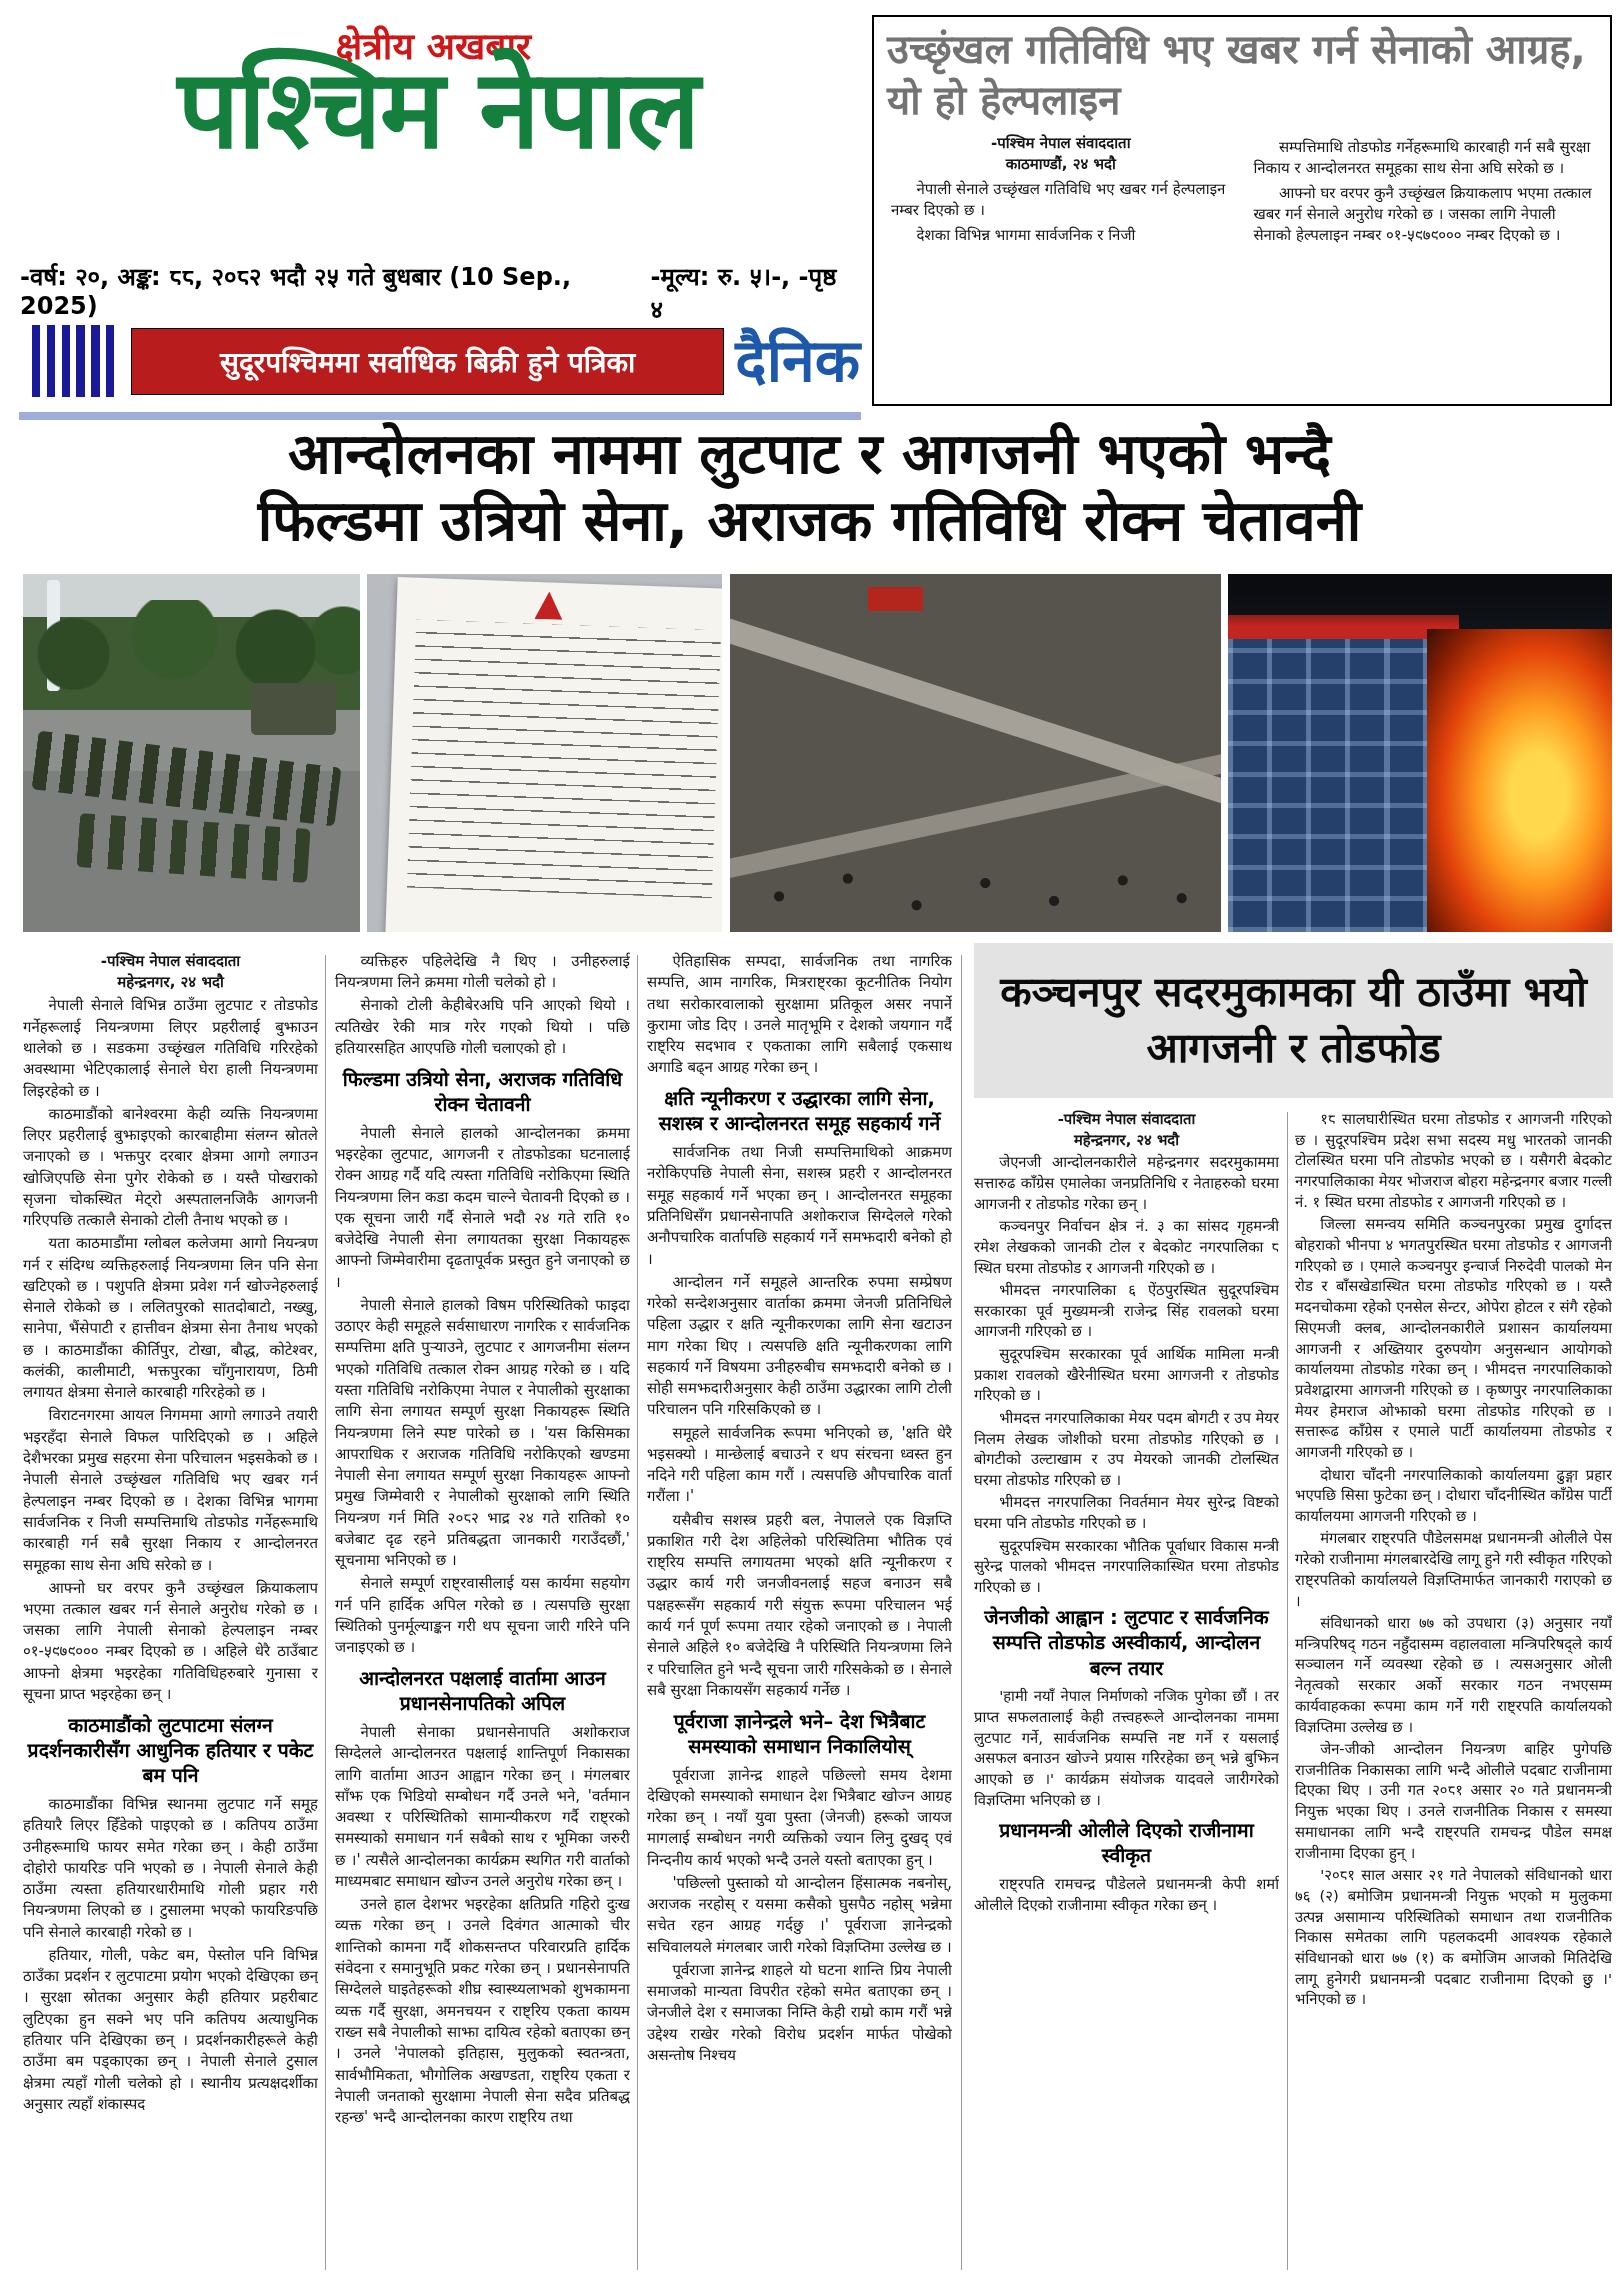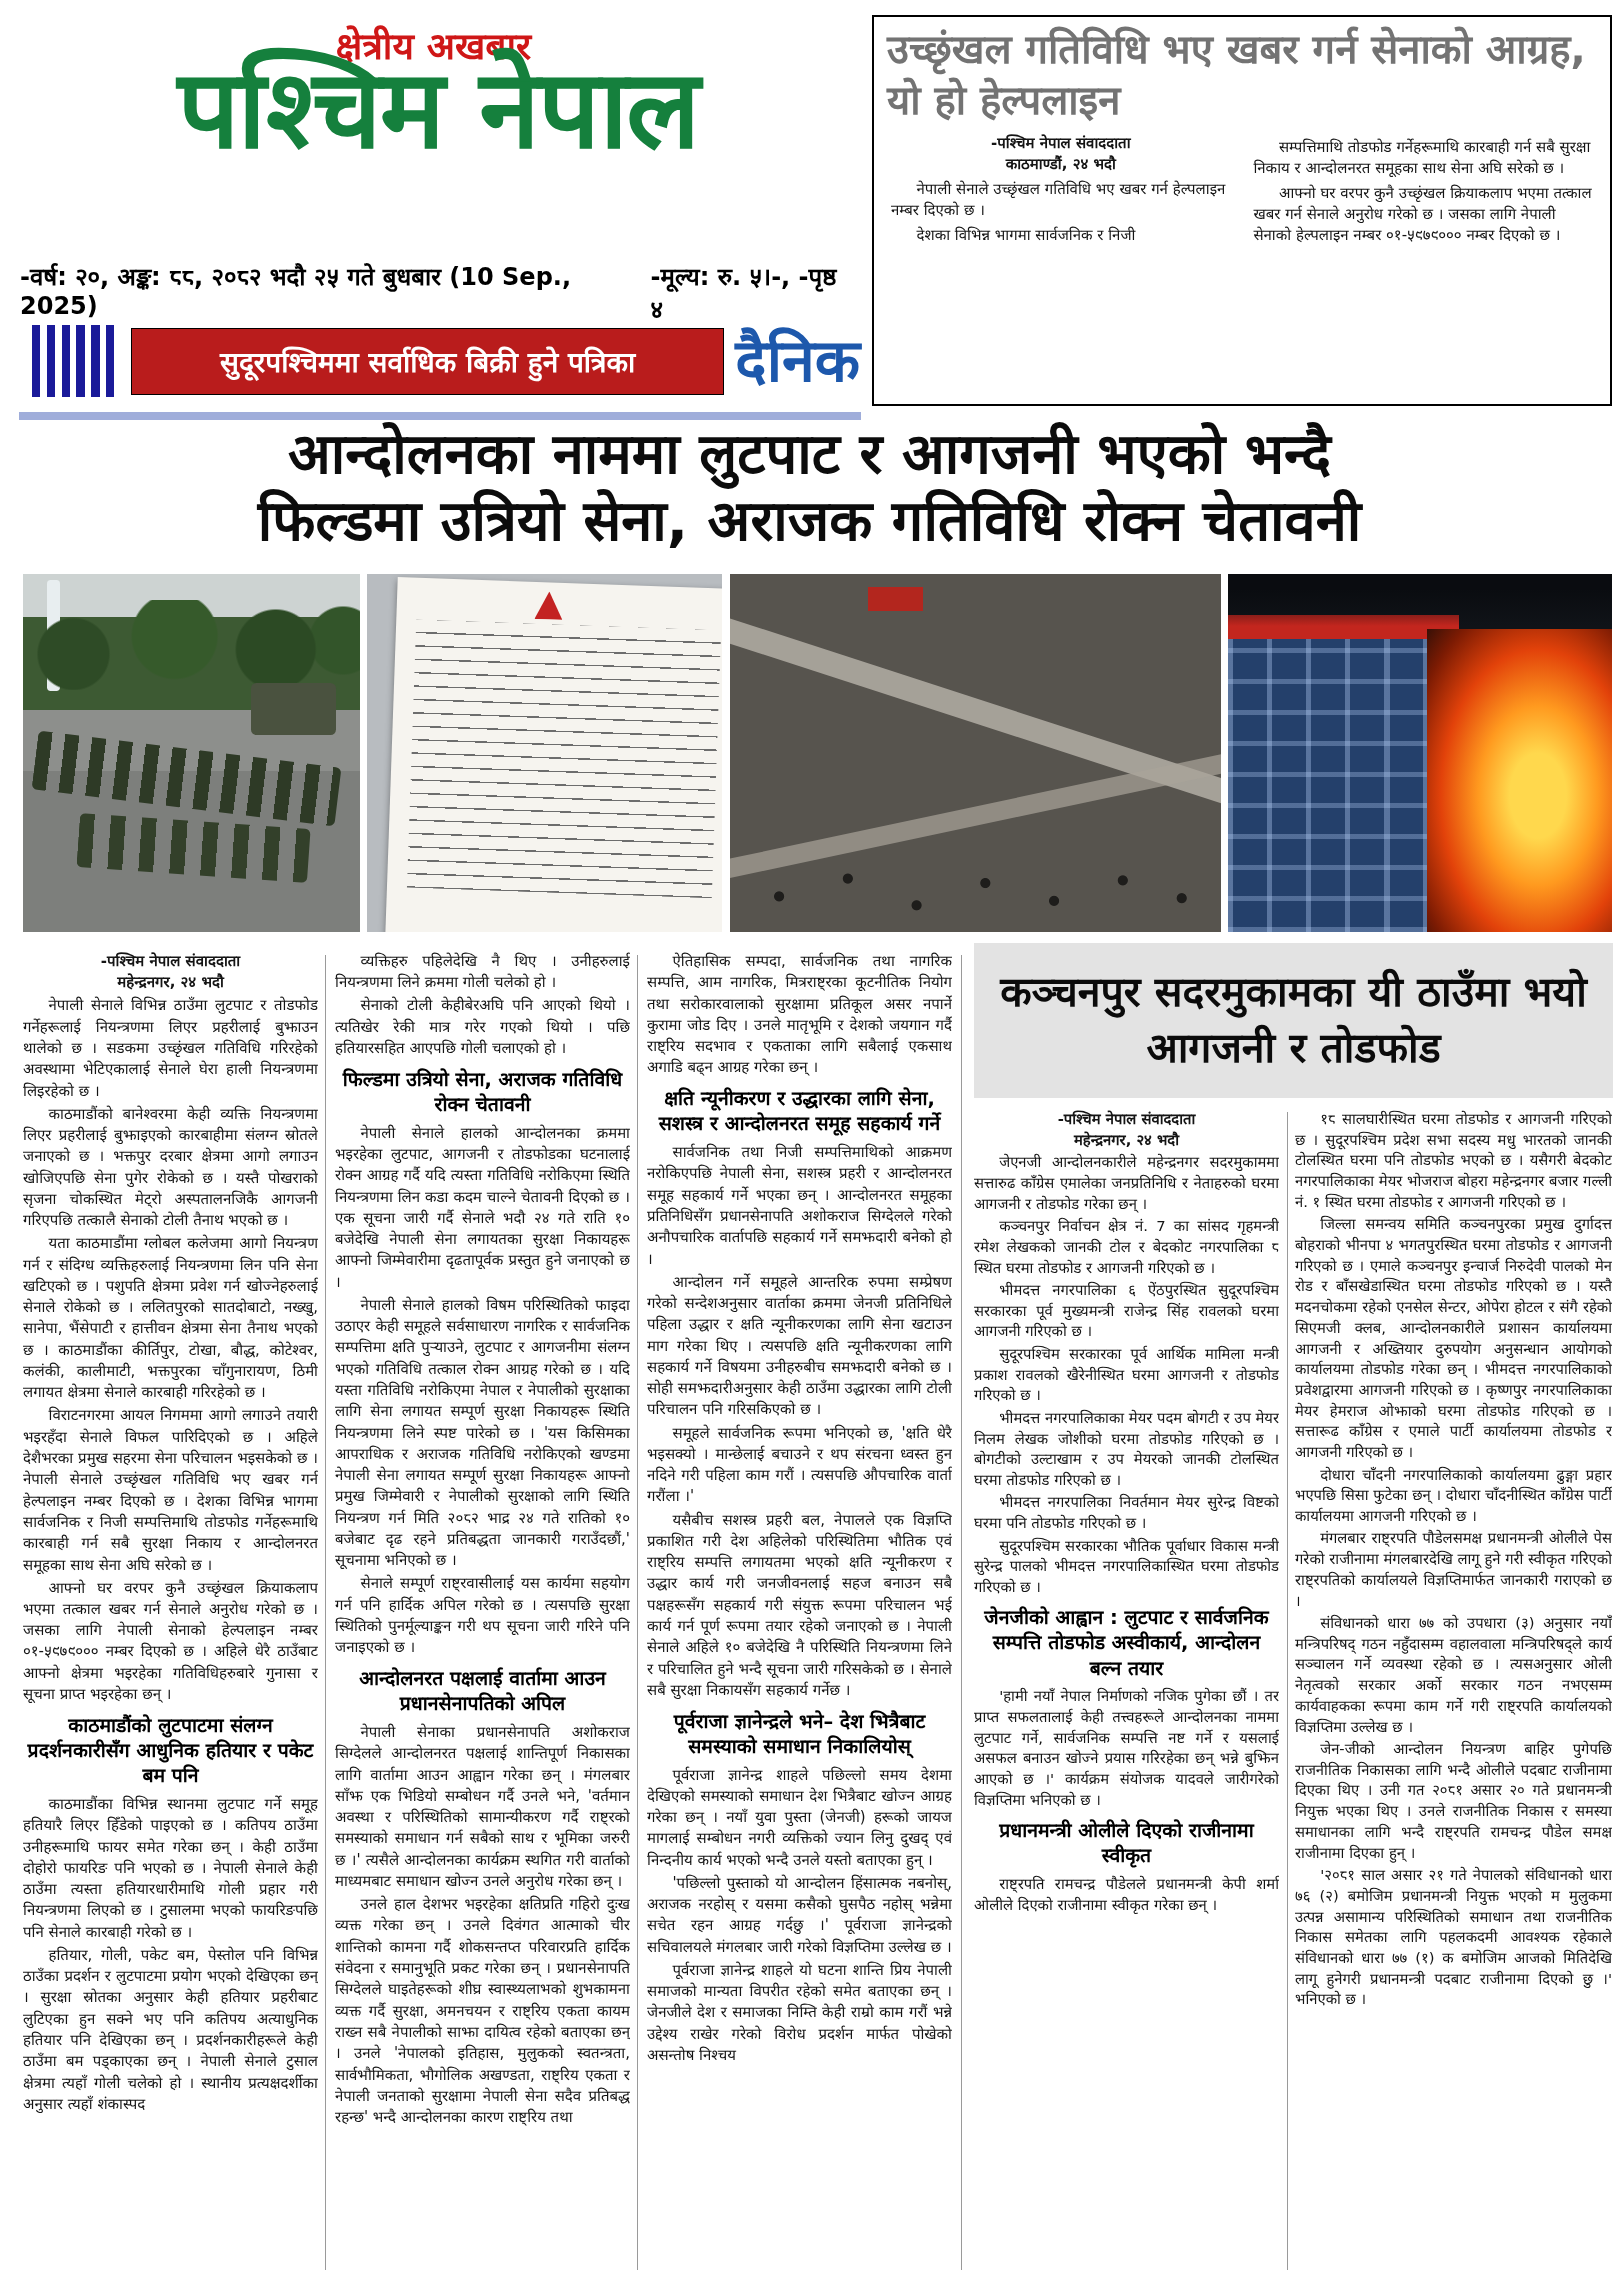--- a/index.html
+++ b/index.html
@@ -212,21 +212,21 @@
       <div class="fl-para">यसैबीच सशस्त्र प्रहरी बल, नेपालले एक विज्ञप्ति प्रकाशित गरी देश अहिलेको परिस्थितिमा भौतिक एवं राष्ट्रिय सम्पत्ति लगायतमा भएको क्षति न्यूनीकरण र उद्धार कार्य गरी जनजीवनलाई सहज बनाउन सबै पक्षहरूसँग सहकार्य गरी संयुक्त रूपमा परिचालन भई कार्य गर्न पूर्ण रूपमा तयार रहेको जनाएको छ । नेपाली सेनाले अहिले १० बजेदेखि नै परिस्थिति नियन्त्रणमा लिने र परिचालित हुने भन्दै सूचना जारी गरिसकेको छ । सेनाले सबै सुरक्षा निकायसँग सहकार्य गर्नेछ ।</div>
       <div class="fl-subhead">पूर्वराजा ज्ञानेन्द्रले भने– देश भित्रैबाट समस्याको समाधान निकालियोस्</div>
       <div class="fl-para">पूर्वराजा ज्ञानेन्द्र शाहले पछिल्लो समय देशमा देखिएको समस्याको समाधान देश भित्रैबाट खोज्न आग्रह गरेका छन् । नयाँ युवा पुस्ता (जेनजी) हरूको जायज मागलाई सम्बोधन नगरी व्यक्तिको ज्यान लिनु दुखद् एवं निन्दनीय कार्य भएको भन्दै उनले यस्तो बताएका हुन् ।</div>
       <div class="fl-para">'पछिल्लो पुस्ताको यो आन्दोलन हिंसात्मक नबनोस्, अराजक नरहोस् र यसमा कसैको घुसपैठ नहोस् भन्नेमा सचेत रहन आग्रह गर्दछु ।' पूर्वराजा ज्ञानेन्द्रको सचिवालयले मंगलबार जारी गरेको विज्ञप्तिमा उल्लेख छ ।</div>
       <div class="fl-para">पूर्वराजा ज्ञानेन्द्र शाहले यो घटना शान्ति प्रिय नेपाली समाजको मान्यता विपरीत रहेको समेत बताएका छन् । जेनजीले देश र समाजका निम्ति केही राम्रो काम गरौं भन्ने उद्देश्य राखेर गरेको विरोध प्रदर्शन मार्फत पोखेको असन्तोष निश्चय</div>
     </div>
   <div class="abs col c4">
       <div class="fl-byline">-पश्चिम नेपाल संवाददाता</div>
       <div class="fl-dateline">महेन्द्रनगर, २४ भदौ</div>
       <div class="fl-para">जेएनजी आन्दोलनकारीले महेन्द्रनगर सदरमुकाममा सत्तारुढ काँग्रेस एमालेका जनप्रतिनिधि र नेताहरुको घरमा आगजनी र तोडफोड गरेका छन् ।</div>
-      <div class="fl-para">कञ्चनपुर निर्वाचन क्षेत्र नं. 7 का सांसद गृहमन्त्री रमेश लेखकको जानकी टोल र बेदकोट नगरपालिका ८ स्थित घरमा तोडफोड र आगजनी गरिएको छ ।</div>
+      <div class="fl-para">कञ्चनपुर निर्वाचन क्षेत्र नं. ३ का सांसद गृहमन्त्री रमेश लेखकको जानकी टोल र बेदकोट नगरपालिका ८ स्थित घरमा तोडफोड र आगजनी गरिएको छ ।</div>
       <div class="fl-para">भीमदत्त नगरपालिका ६ ऐंठपुरस्थित सुदूरपश्चिम सरकारका पूर्व मुख्यमन्त्री राजेन्द्र सिंह रावलको घरमा आगजनी गरिएको छ ।</div>
       <div class="fl-para">सुदूरपश्चिम सरकारका पूर्व आर्थिक मामिला मन्त्री प्रकाश रावलको खैरेनीस्थित घरमा आगजनी र तोडफोड गरिएको छ ।</div>
       <div class="fl-para">भीमदत्त नगरपालिकाका मेयर पदम बोगटी र उप मेयर निलम लेखक जोशीको घरमा तोडफोड गरिएको छ । बोगटीको उल्टाखाम र उप मेयरको जानकी टोलस्थित घरमा तोडफोड गरिएको छ ।</div>
       <div class="fl-para">भीमदत्त नगरपालिका निवर्तमान मेयर सुरेन्द्र विष्टको घरमा पनि तोडफोड गरिएको छ ।</div>
       <div class="fl-para">सुदूरपश्चिम सरकारका भौतिक पूर्वाधार विकास मन्त्री सुरेन्द्र पालको भीमदत्त नगरपालिकास्थित घरमा तोडफोड गरिएको छ ।</div>
       <div class="fl-subhead">जेनजीको आह्वान : लुटपाट र सार्वजनिक सम्पत्ति तोडफोड अस्वीकार्य, आन्दोलन बल्न तयार</div>
       <div class="fl-para">'हामी नयाँ नेपाल निर्माणको नजिक पुगेका छौं । तर प्राप्त सफलतालाई केही तत्त्वहरूले आन्दोलनका नाममा लुटपाट गर्ने, सार्वजनिक सम्पत्ति नष्ट गर्ने र यसलाई असफल बनाउन खोज्ने प्रयास गरिरहेका छन् भन्ने बुझिन आएको छ ।' कार्यक्रम संयोजक यादवले जारीगरेको विज्ञप्तिमा भनिएको छ ।</div>
       <div class="fl-subhead">प्रधानमन्त्री ओलीले दिएको राजीनामा स्वीकृत</div>
       <div class="fl-para">राष्ट्रपति रामचन्द्र पौडेलले प्रधानमन्त्री केपी शर्मा ओलीले दिएको राजीनामा स्वीकृत गरेका छन् ।</div>
     </div>

